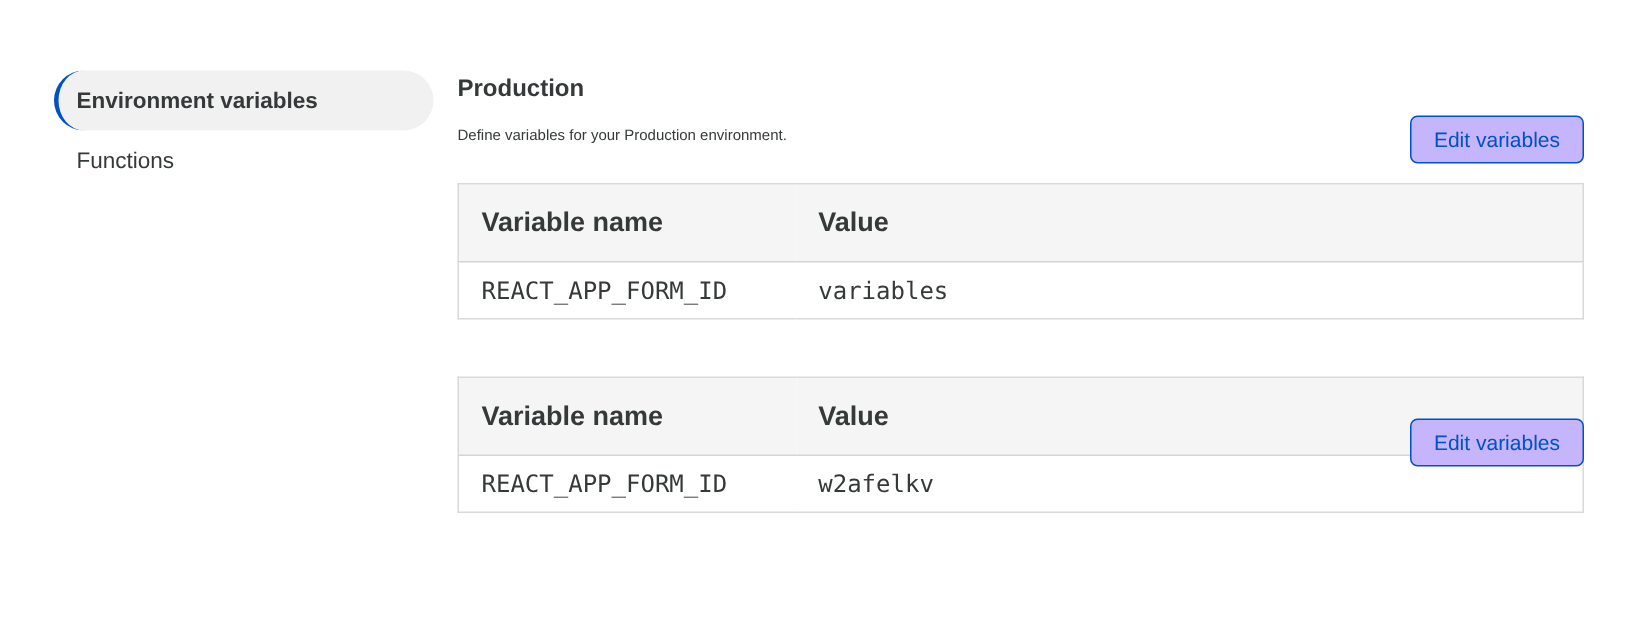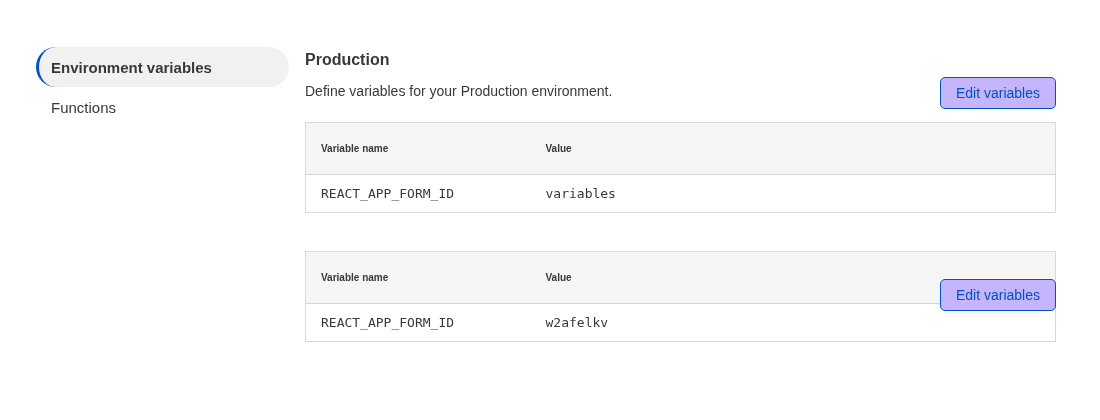--- a/index.html
+++ b/index.html
@@ -45,21 +45,21 @@
   .section + .section { margin-top: 38px; }
   .section-title {
     margin: 0;
     font-size: 16px;
     font-weight: bold;
     line-height: 22px;
     color: var(--text);
   }
   .section-desc {
     margin: 10px 0 0 0;
-    font-size: 14px;
+    font-size: 10px;
     line-height: 20px;
     color: var(--text);
   }
   .edit-btn {
     position: absolute; top: 28px; right: 0;
     background: #c4b5fd;
     color: var(--accent);
     border: 1px solid var(--accent);
     border-radius: 5px;
     font-size: 14px;
@@ -72,30 +72,30 @@
     margin-top: 21px;
     width: 100%;
     border: 1px solid var(--border);
     border-collapse: collapse;
     table-layout: fixed;
   }
   .env-table col.col-name { width: 225px; }
   .env-table th {
     background: var(--table-header-bg);
     text-align: left;
-    font-size: 10px;
+    font-size: 18px;
     font-weight: bold;
     color: var(--text);
     height: 52px;
     padding: 0 15px;
     border-bottom: 1px solid var(--inner-border);
   }
   .env-table td {
     font-family: "DejaVu Sans Mono", "Liberation Mono", monospace;
-    font-size: 13px;
+    font-size: 16px;
     color: var(--text);
     height: 38px;
     padding: 0 15px;
     background: #ffffff;
   }
 </style>
 </head>
 <body>
 
 <div class="page">

